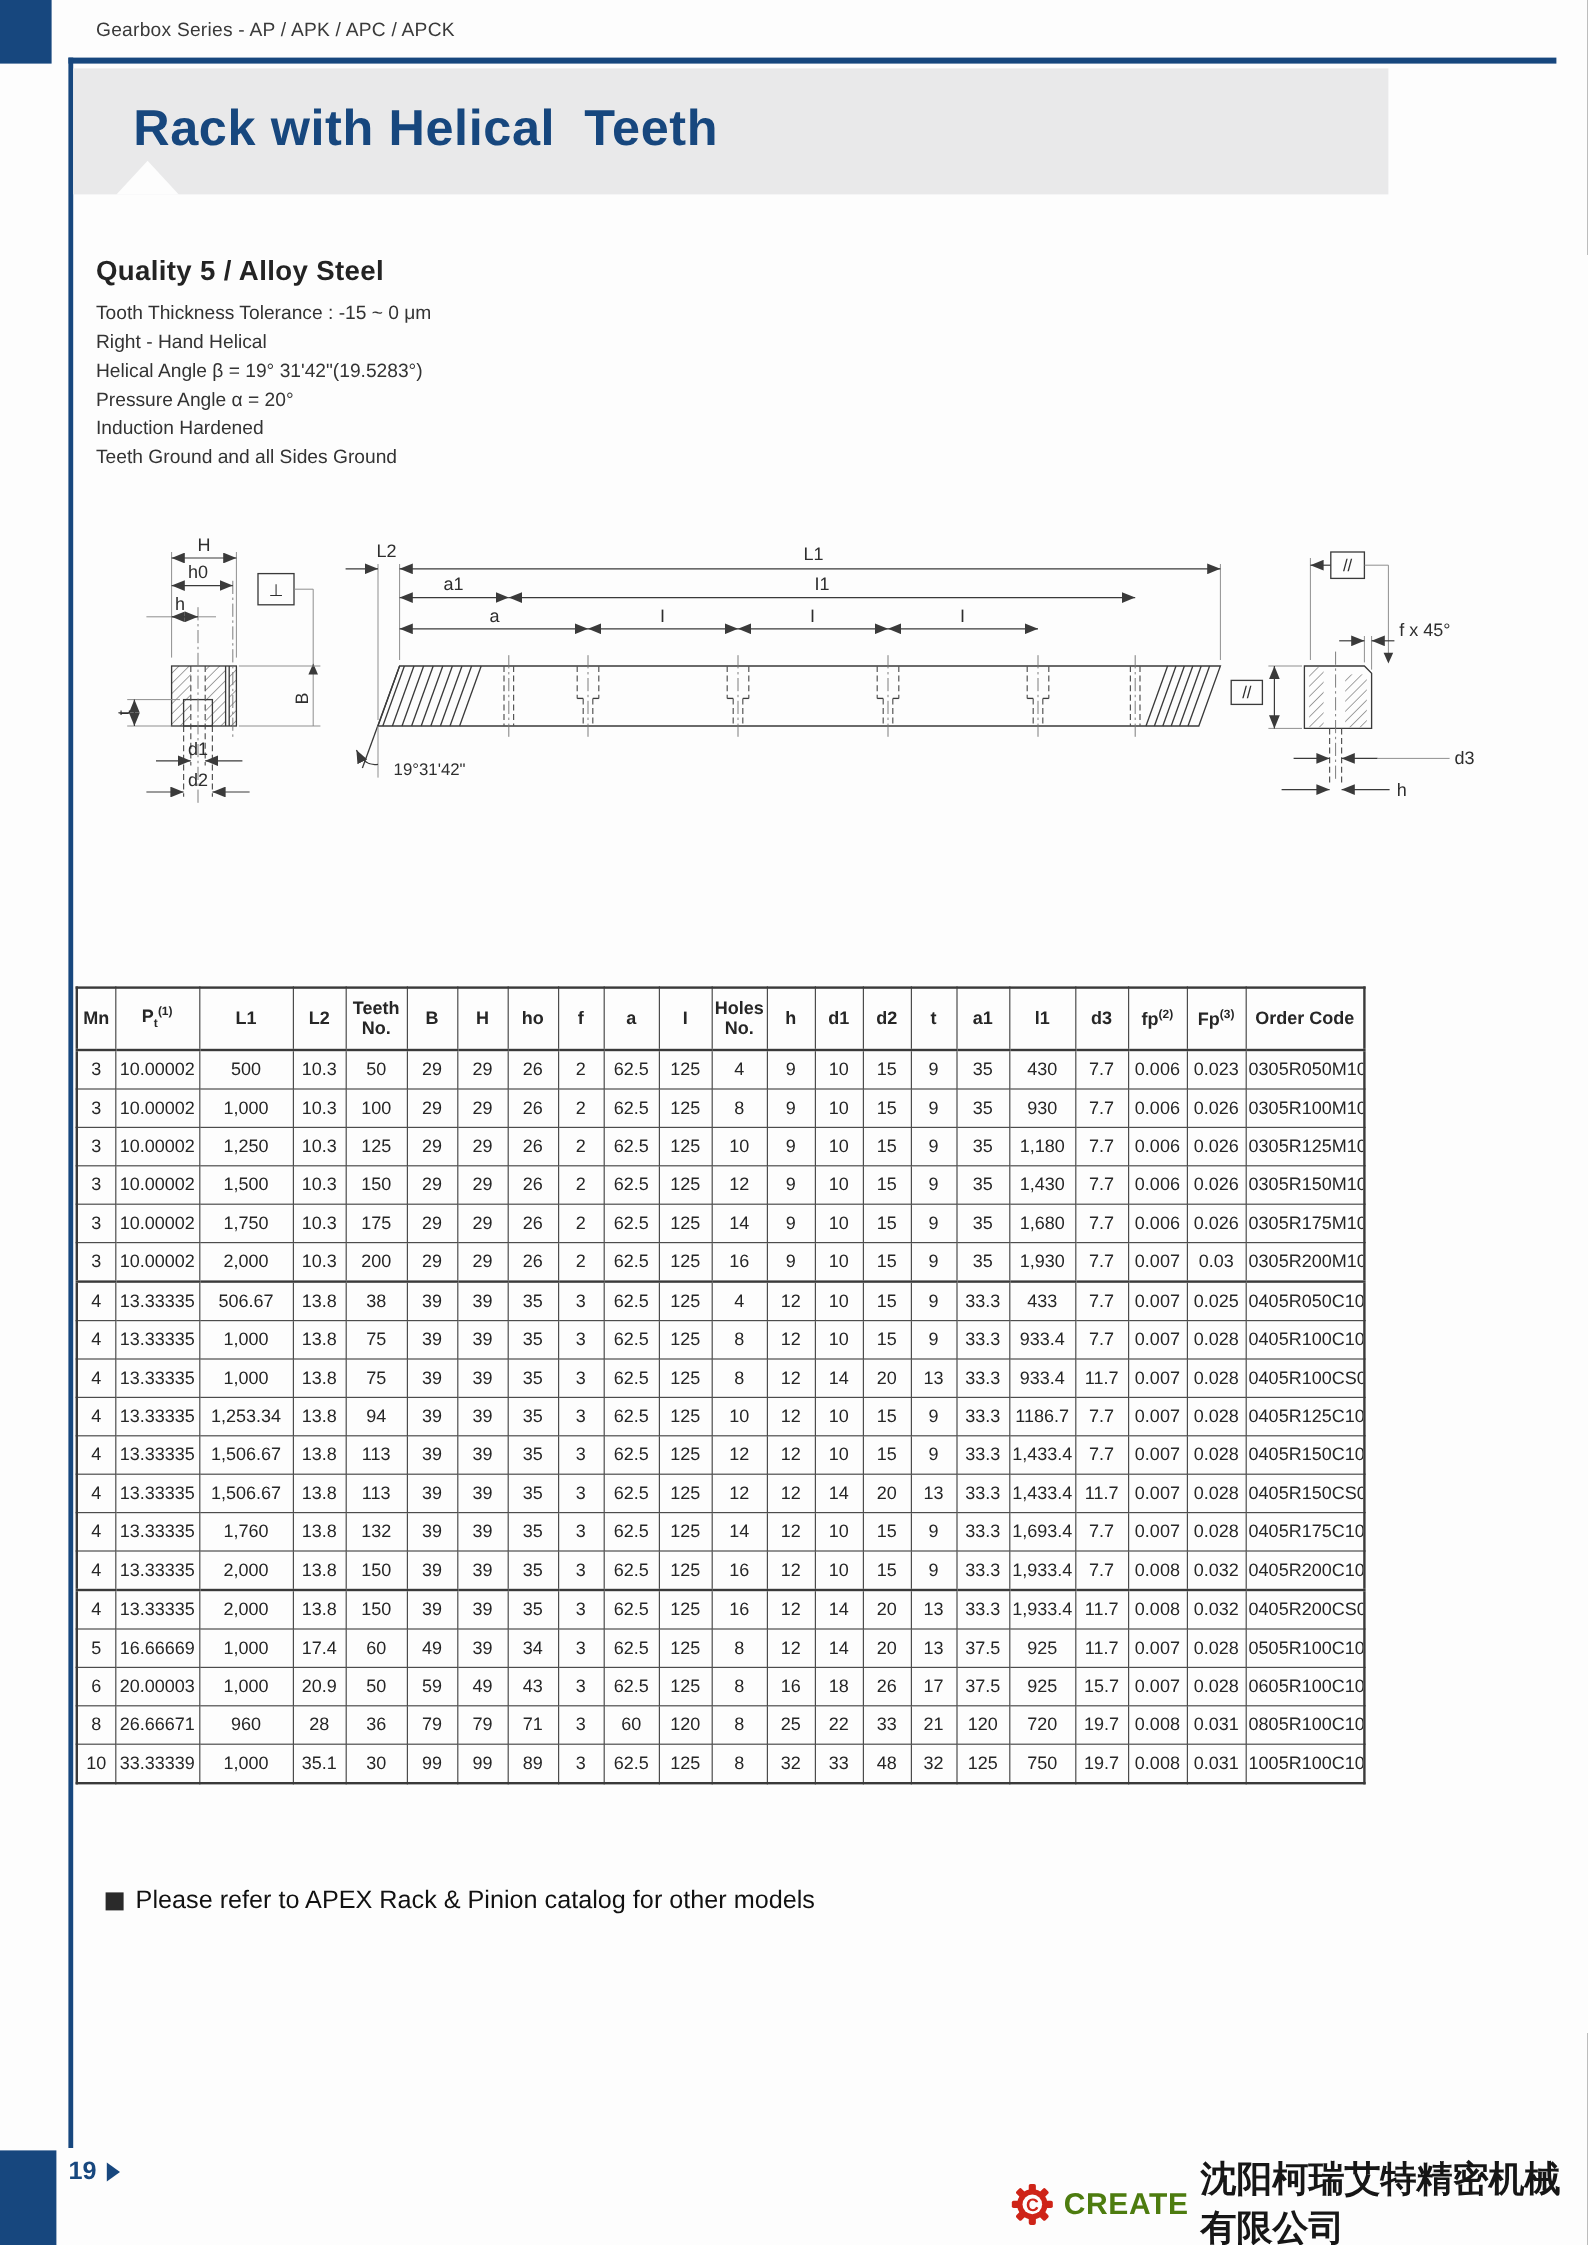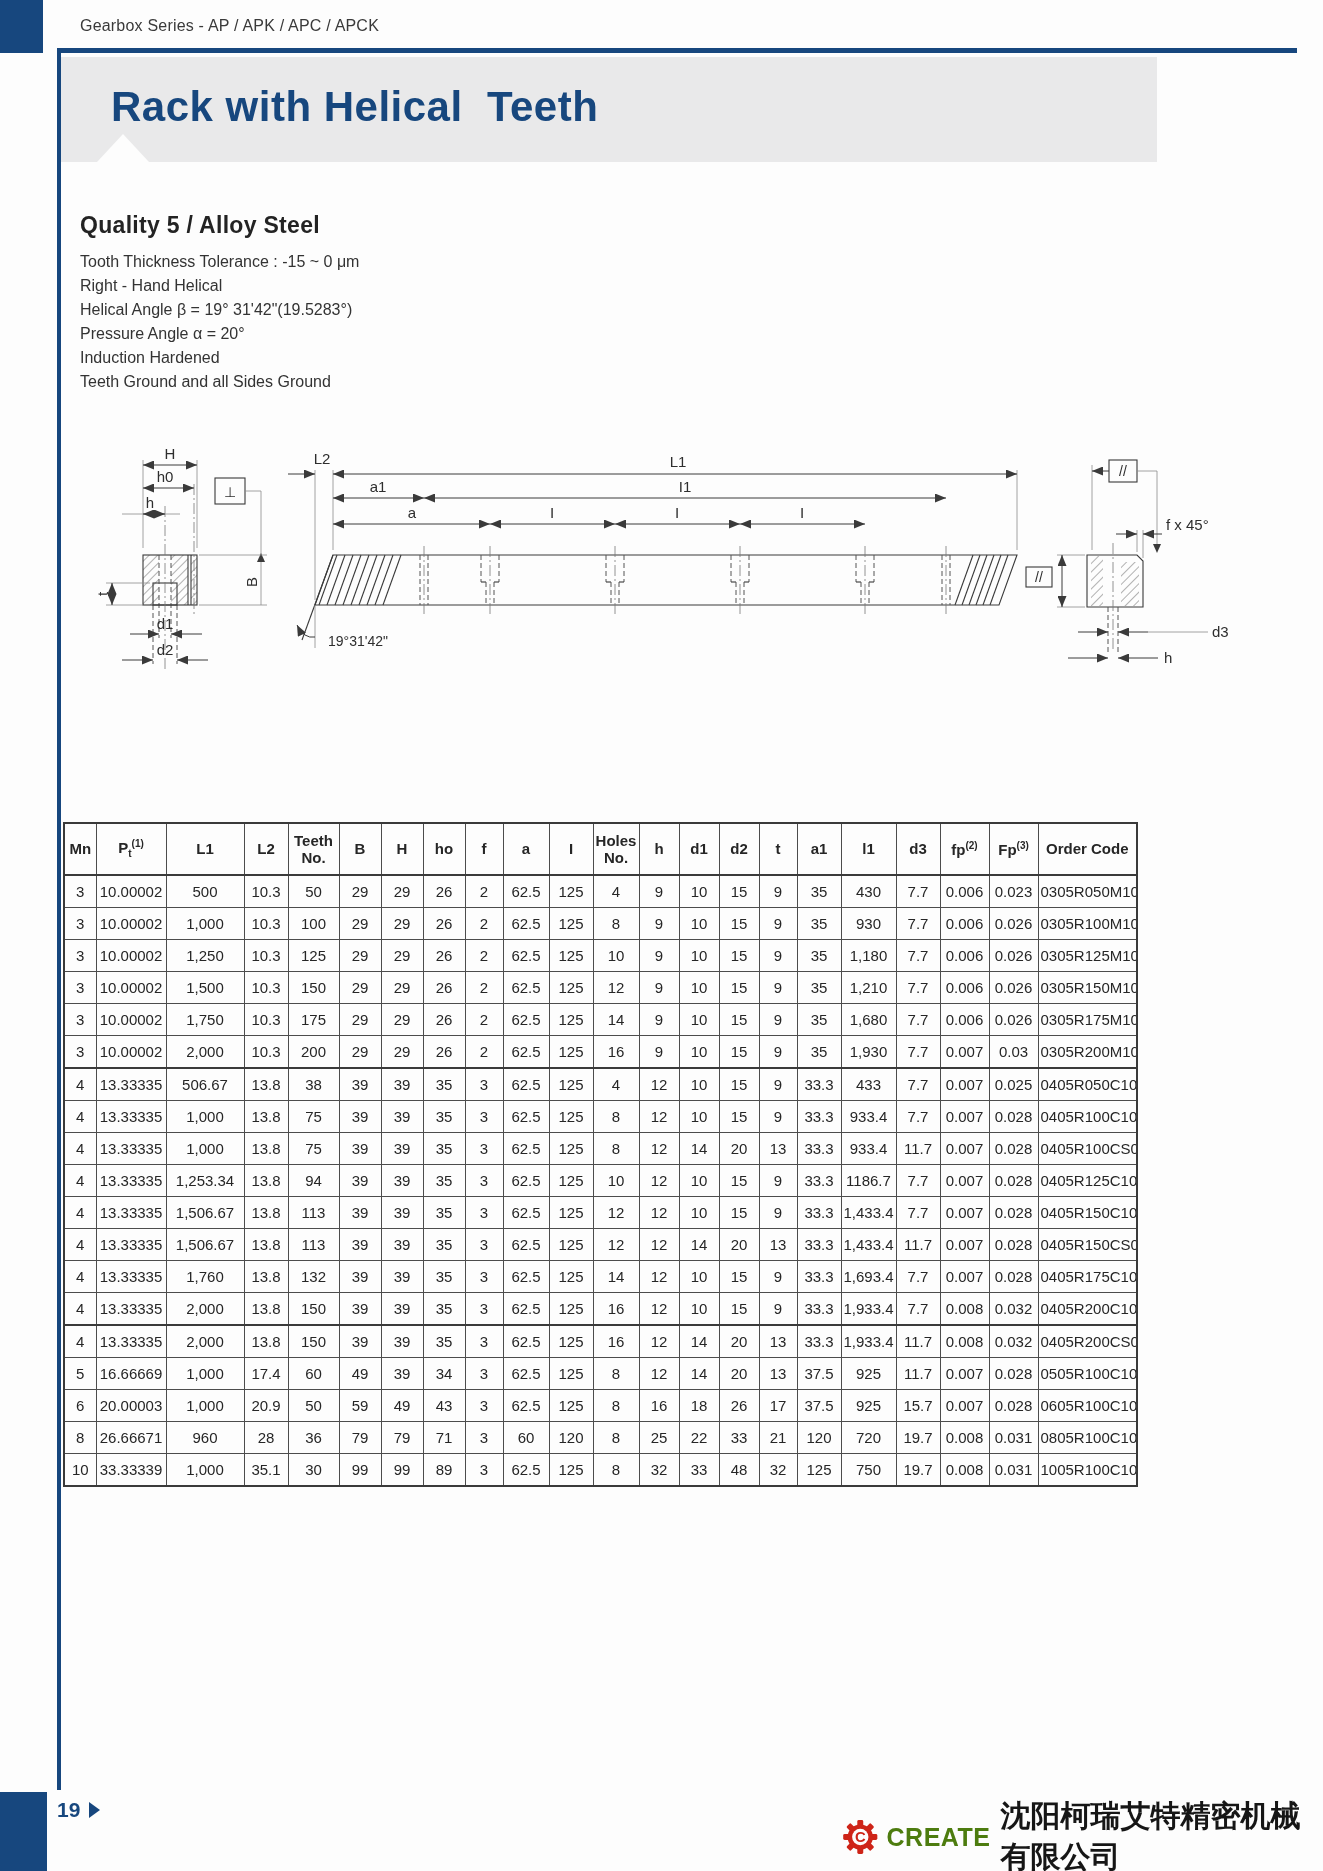--- a/index.html
+++ b/index.html
@@ -409,21 +409,21 @@
           <td>26</td>
           <td>2</td>
           <td>62.5</td>
           <td>125</td>
           <td>12</td>
           <td>9</td>
           <td>10</td>
           <td>15</td>
           <td>9</td>
           <td>35</td>
-          <td>1,210</td>
+          <td>1,430</td>
           <td>7.7</td>
           <td>0.006</td>
           <td>0.026</td>
           <td>0305R150M10</td>
         </tr>
         <tr>
           <td>3</td>
           <td>10.00002</td>
           <td>1,750</td>
           <td>10.3</td>
@@ -779,20 +779,24 @@
           <td>750</td>
           <td>19.7</td>
           <td>0.008</td>
           <td>0.031</td>
           <td>1005R100C10</td>
         </tr>
       </tbody>
   </table>
 
 
+  <div class="abs note-line">
+    <span class="note-bullet"></span>
+    <span class="note-text">Please refer to APEX Rack &amp; Pinion catalog for other models</span>
+  </div>
 
   <div class="abs footer-block"></div>
   <div class="abs page-num-wrap">
     <span class="page-num">19</span>
     <span class="page-arrow"></span>
   </div>
 
   <div class="abs logo-wrap">
     <svg width="58" height="58" viewBox="0 0 60 60">
       <g fill="#CE2418">

